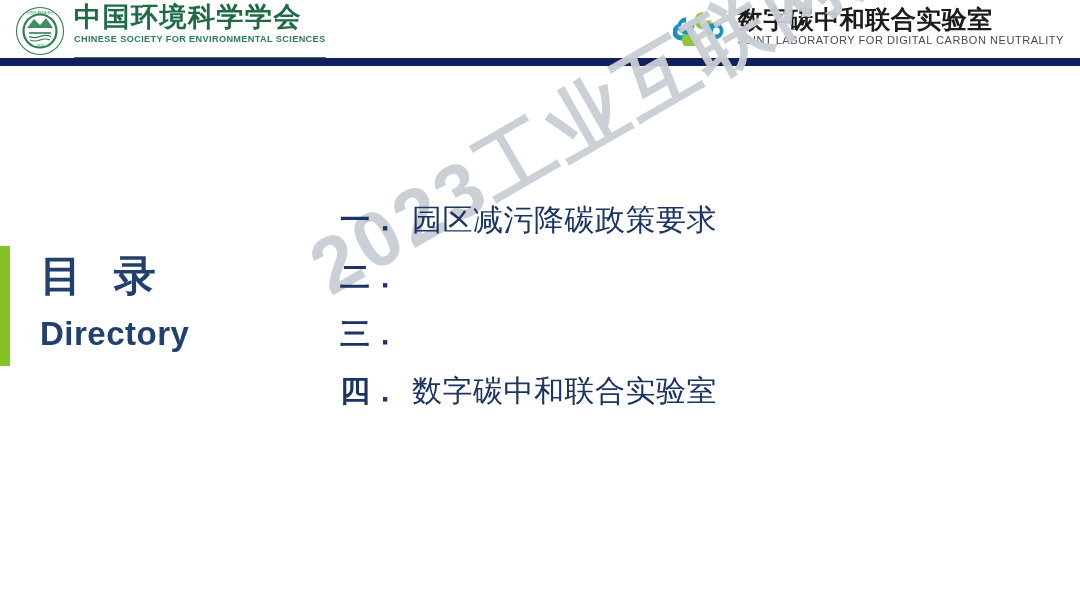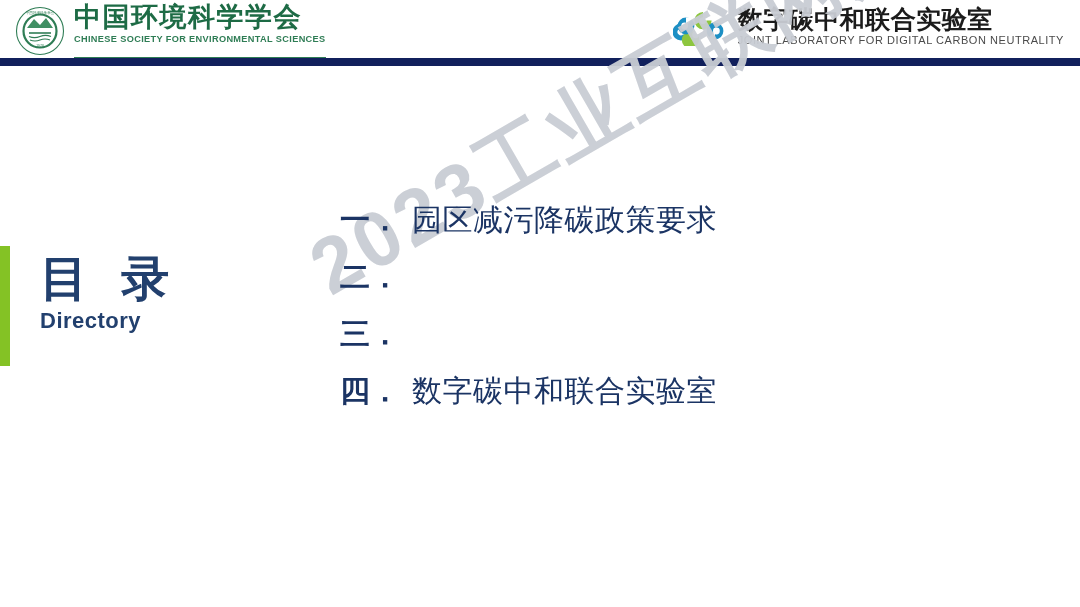--- a/index.html
+++ b/index.html
@@ -114,34 +114,34 @@
     width: 10px;
     height: 120px;
     background: #84c225;
   }
   #title-block {
     position: absolute;
     left: 40px; top: 252px;
     width: 260px;
   }
   #title-cn {
-    font-size: 48px;
+    font-size: 42px;
     font-weight: bold;
     color: #22406e;
     letter-spacing: 10px;
     line-height: 1.12;
     white-space: nowrap;
   }
   #title-en {
-    font-size: 22px;
+    font-size: 33px;
     font-weight: bold;
     color: #22406e;
     letter-spacing: 0.5px;
     line-height: 1.15;
-    margin-top: 2px;
+    margin-top: 16px;
     white-space: nowrap;
   }
 
   
   #watermark {
     position: absolute;
     left: 318px;
     top: 222px;
     width: 560px;
     transform: rotate(-30deg);

